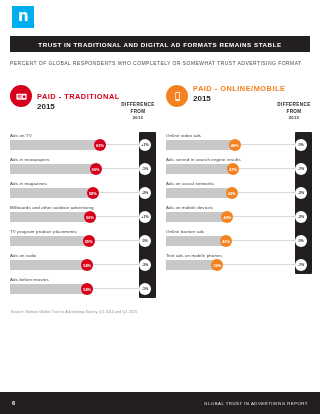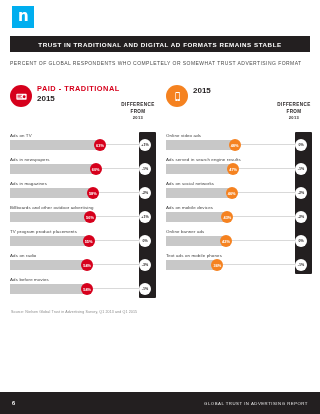--- a/index.html
+++ b/index.html
@@ -48,21 +48,21 @@
     position:absolute; left:0; top:1px;
     width:22px; height:22px; border-radius:50%;
     display:flex; align-items:center; justify-content:center;
   }
   .badge-icon.red { background:#D6001C; }
   .badge-icon.orange { background:#F58220; }
   .head-txt { position:absolute; left:27px; top:1px; }
   .head-txt .kicker {
     font-size:7.4px; font-weight:700; letter-spacing:.5px; line-height:1.1;
   }
-  .kicker.red { color:#D6001C; }
+  .kicker.red { color:#D6001C;margin-top:8px; }
   .kicker.orange { color:#F58220; }
   .head-txt .year {
     font-size:8px; font-weight:700; color:#231f20; line-height:1.3; margin-top:1px;
   }
 
   
   .diff-head {
     position:absolute; right:0; top:18px; width:44px; text-align:center;
     font-size:4.6px; font-weight:700; color:#231f20; letter-spacing:.4px;
     line-height:1.45;
@@ -235,20 +235,21 @@
   <div class="col col-right">
     <div class="col-head">
       <div class="badge-icon orange">
         <svg width="13" height="13" viewBox="0 0 24 24" aria-hidden="true">
           <rect x="8" y="3.5" width="8.5" height="17" rx="1.6" fill="#fff"></rect>
           <rect x="9.2" y="5.6" width="6.1" height="11.2" fill="#F58220"></rect>
           <circle cx="12.25" cy="18.6" r="0.9" fill="#F58220"></circle>
         </svg>
       </div>
       <div class="head-txt">
+        <div class="kicker orange">PAID - ONLINE/MOBILE</div>
         <div class="year">2015</div>
       </div>
     </div>
 
     <div class="diff-head">
       <span>DIFFERENCE</span><br>
       <span>FROM</span><br>
       <span class="yr">2013</span>
     </div>
 

